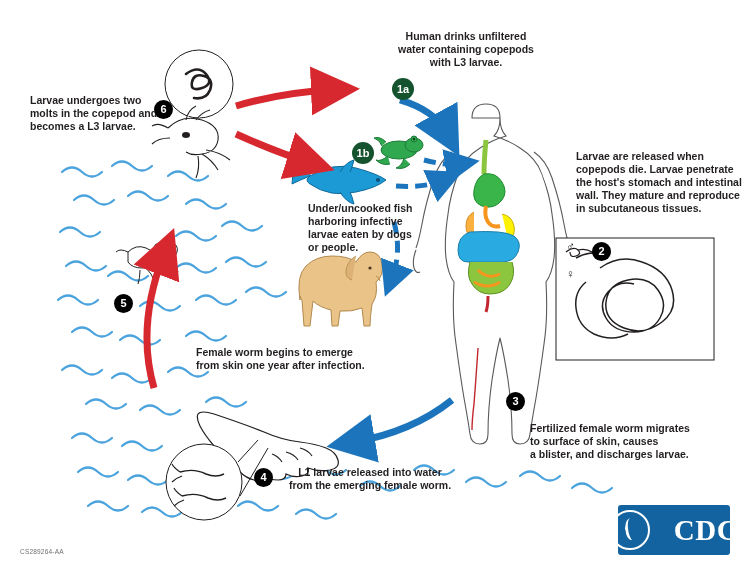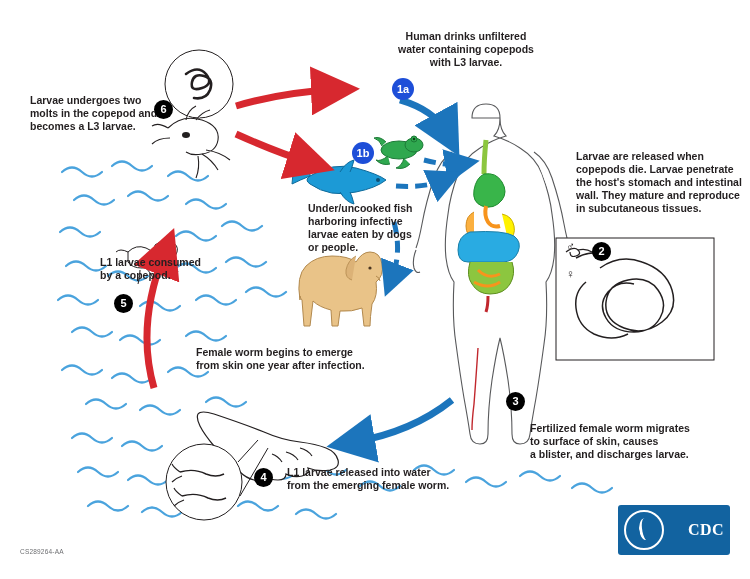--- a/index.html
+++ b/index.html
@@ -35,21 +35,21 @@
     display: flex;
     align-items: center;
     justify-content: center;
     line-height: 1;
   }
   .badge-green {
     position: absolute;
     width: 22px;
     height: 22px;
     border-radius: 50%;
-    background: #1d4ed8;
+    background: #14532d;
     color: #ffffff;
     font-size: 11px;
     font-weight: bold;
     display: flex;
     align-items: center;
     justify-content: center;
     line-height: 1;
   }
   .cdc-logo {
     position: absolute;
@@ -58,21 +58,21 @@
     width: 112px;
     height: 50px;
     background: #1263a0;
     border-radius: 3px;
     display: flex;
     align-items: center;
     justify-content: center;
   }
   .cdc-text {
     color: #ffffff;
-    font-size: 16px;
+    font-size: 29px;
     font-weight: bold;
     letter-spacing: 0.5px;
     font-family: "Liberation Serif", serif;
     margin-left: 24px;
   }
   .cdc-seal {
     width: 36px;
     height: 36px;
     border-radius: 50%;
     border: 2px solid #ffffff;
@@ -303,26 +303,24 @@
 in subcutaneous tissues.</div>
   <div class="badge" style="left:592px; top:242px;">2</div>
   <div class="txt" style="left:566px; top:240px; font-size:12px;">♂</div>
   <div class="txt" style="left:566px; top:268px; font-size:12px;">♀</div>
 
   <div class="txt" style="left:530px; top:390px; width:206px;margin-top:32px;">Fertilized female worm migrates
 to surface of skin, causes
 a blister, and discharges larvae.</div>
   <div class="badge" style="left:506px; top:392px;">3</div>
 
-  <div class="txt" style="left:287px; top:466px; width:180px;">L1 larvae released into water
+  <div class="txt" style="left:280px; top:466px; width:180px;text-align:center;">L1 larvae released into water
 from the emerging female worm.</div>
   <div class="badge" style="left:254px; top:468px;">4</div>
 
-  <div class="txt" style="left:100px; top:256px; width:130px;">L1 larvae consumed
-by a copepod.</div>
   <div class="badge" style="left:114px; top:294px;">5</div>
 
   <div class="txt" style="left:30px; top:94px; width:140px;">Larvae undergoes two
 molts in the copepod and
 becomes a L3 larvae.</div>
   <div class="badge" style="left:154px; top:100px;">6</div>
 
   <div class="txt" style="left:196px; top:346px; width:188px;">Female worm begins to emerge
 from skin one year after infection.</div>
 

